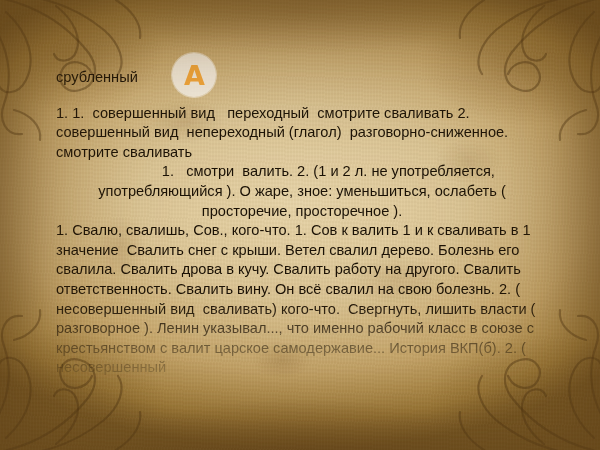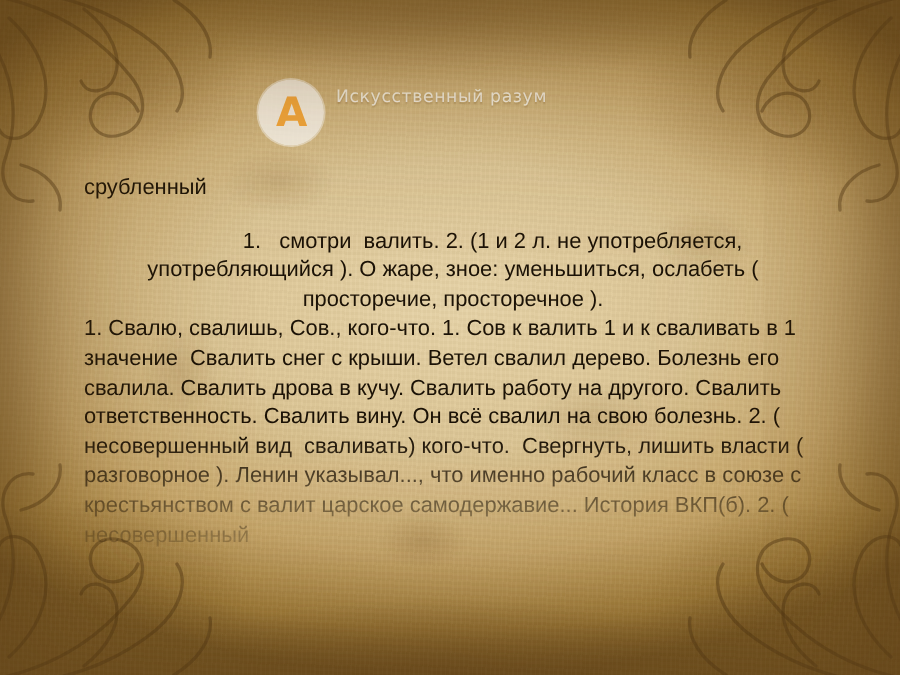--- a/index.html
+++ b/index.html
@@ -127,21 +127,20 @@
   
   .content {
     position: absolute;
     left: 56px;
     top: 68px;
     width: 492px;
     color: #1b1206;
     font-size: 14.6px;
     line-height: 19.6px;
     font-family: "Liberation Sans", sans-serif;
-    margin-top: 48px;
   }
   .para {
     margin: 0;
     white-space: pre-wrap;
   }
   .p-head { margin-bottom: 16px; }
   .p-indent { text-indent: 0; text-align: center; }
   .fade-last {
     -webkit-mask-image: linear-gradient(to bottom, rgba(0,0,0,1) 0%, rgba(0,0,0,1) 52%, rgba(0,0,0,0.18) 100%);
             mask-image: linear-gradient(to bottom, rgba(0,0,0,1) 0%, rgba(0,0,0,1) 52%, rgba(0,0,0,0.18) 100%);
@@ -200,24 +199,24 @@
       <path d="M120 6 C 136 16, 146 30, 144 44"></path>
       <path d="M18 116 C 34 120, 46 132, 44 146"></path>
     </g>
   </svg>
 
   <div class="watermark">
     <div class="wm-badge">
       <span class="wm-badge-text">A</span>
     </div>
     <div class="wm-textblock">
-      <div class="wm-sub">Искусственный  разум</div>
     </div>
   </div>
 
   <div class="content">
     <p class="para p-head">срубленный</p>
+    <p class="para">1. 1.  совершенный вид   переходный  смотрите сваливать 2.  совершенный вид  непереходный (глагол)  разговорно-сниженное.  смотрите сваливать</p>
     <p class="para p-indent">             1.   смотри  валить. 2. (1 и 2 л. не употребляется, употребляющийся ). О жаре, зное: уменьшиться, ослабеть ( просторечие, просторечное ).</p>
     <p class="para fade-last">1. Свалю, свалишь, Сов., кого-что. 1. Сов к валить 1 и к сваливать в 1  значение  Свалить снег с крыши. Ветел свалил дерево. Болезнь его свалила. Свалить дрова в кучу. Свалить работу на другого. Свалить ответственность. Свалить вину. Он всё свалил на свою болезнь. 2. ( несовершенный вид  сваливать) кого-что.  Свергнуть, лишить власти ( разговорное ). Ленин указывал..., что именно рабочий класс в союзе с крестьянством с валит царское самодержавие... История ВКП(б). 2. ( несовершенный</p>
   </div>
 
   <div class="bg-vignette"></div>
 </div>
 
 </body></html>

